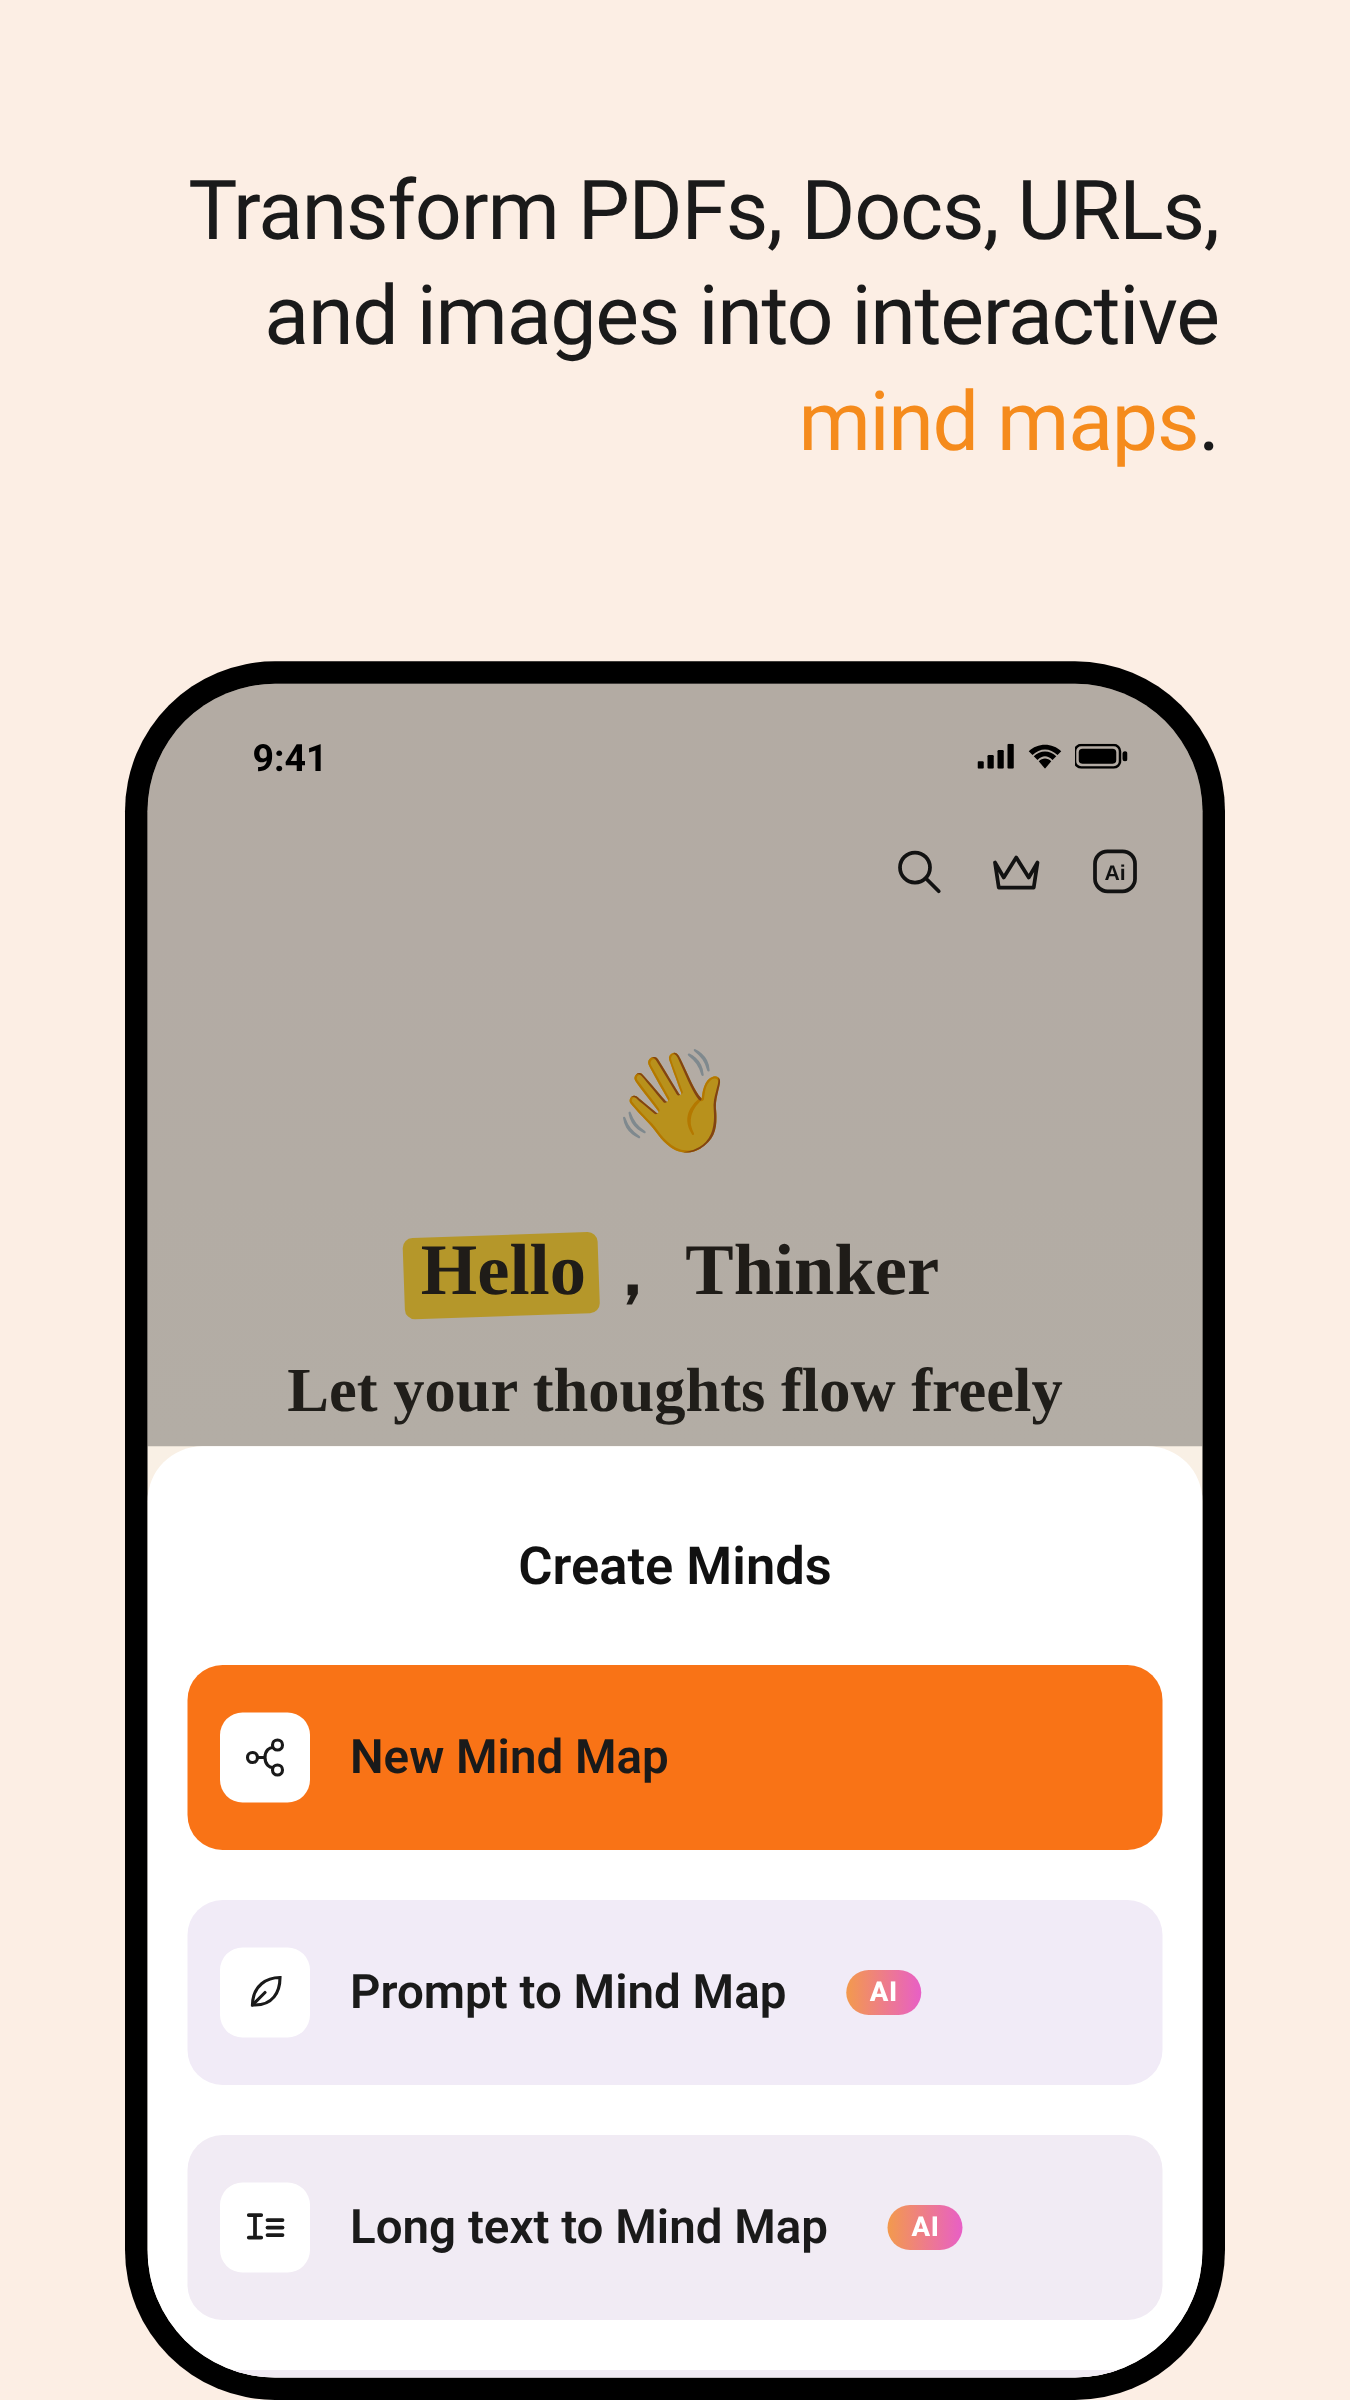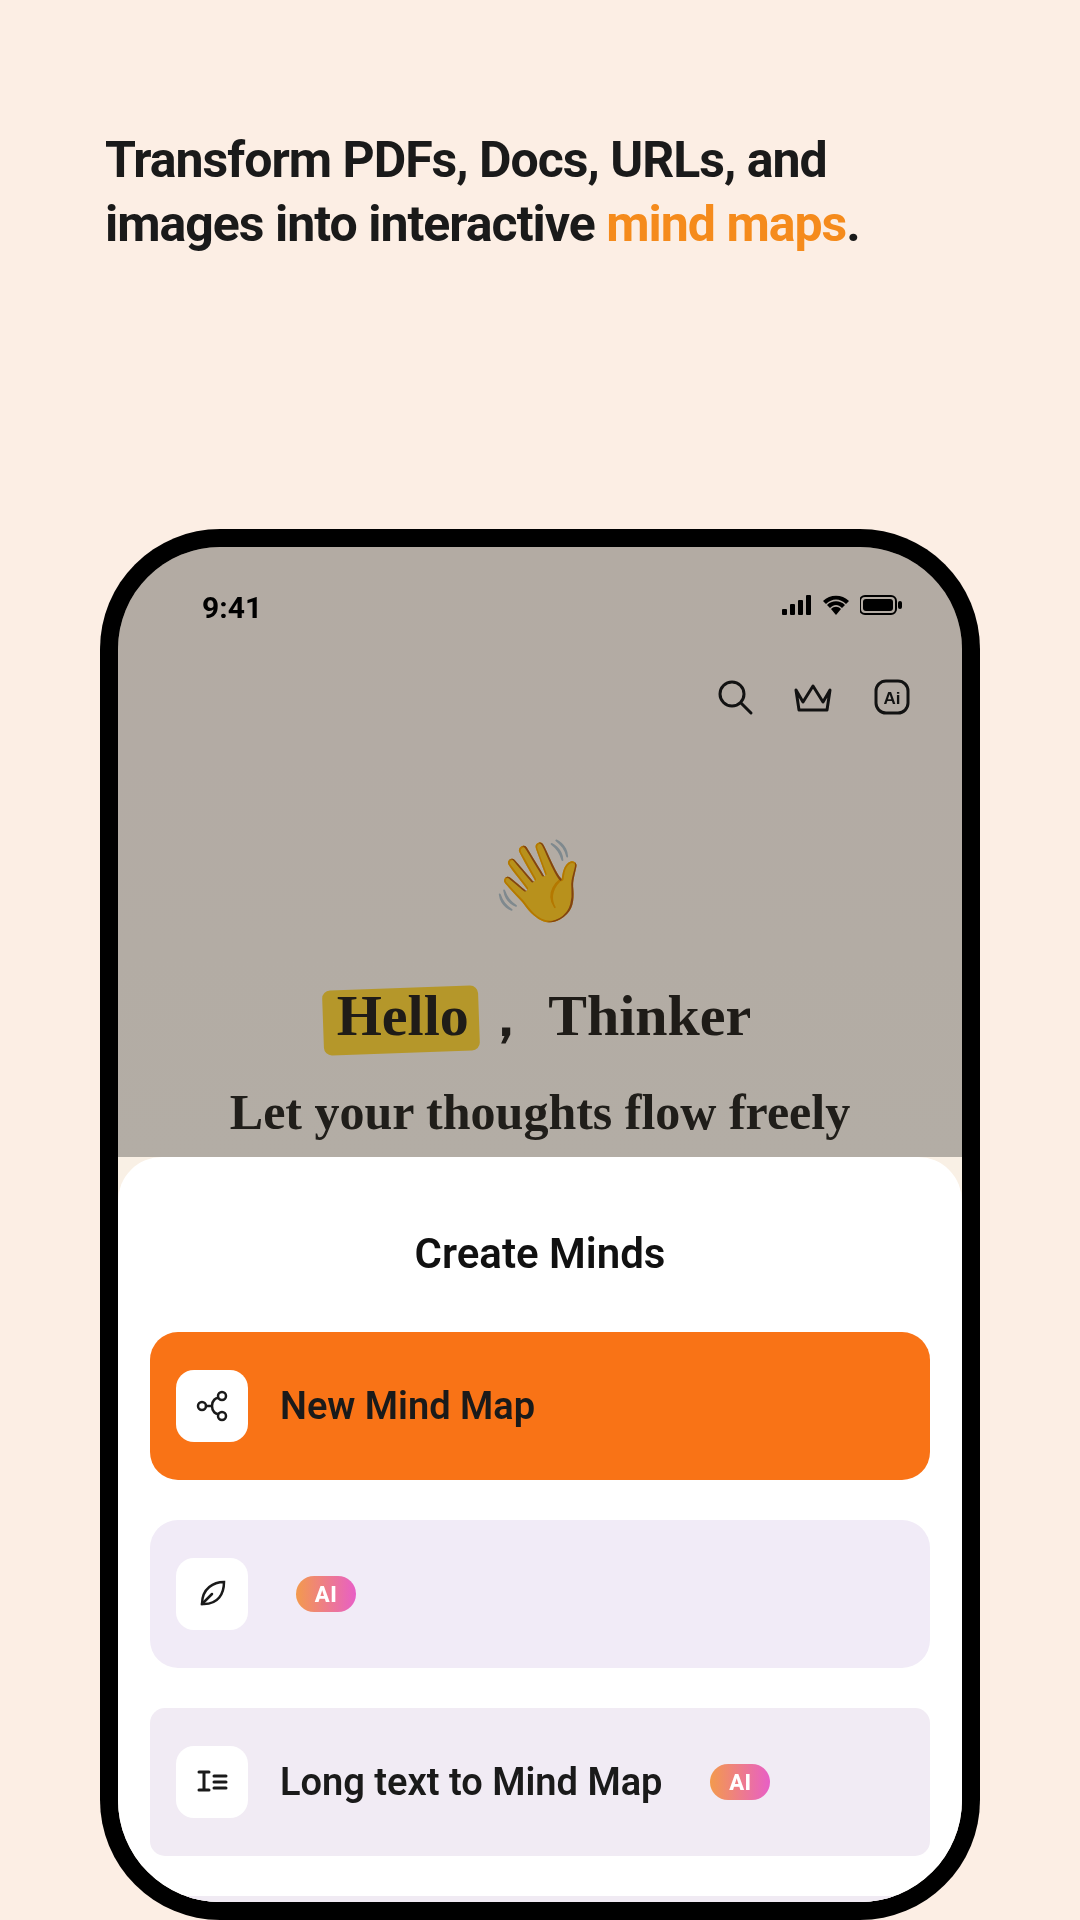--- a/index.html
+++ b/index.html
@@ -9,25 +9,26 @@
   background: #fceee4;
   font-family: -apple-system, BlinkMacSystemFont, "Segoe UI", Roboto, Helvetica, Arial, sans-serif;
   overflow: hidden;
   position: relative;
 }
 .headline {
   position: absolute;
   top: 128px;
   left: 105px;
   right: 105px;
-  font-size: 50px;
-  font-weight: 700;
+  font-size: 66px;
+  font-weight: 400;
   line-height: 1.28;
   color: #1a1a1a;
   letter-spacing: -1px;
+  text-align: right;
 }
 .headline .accent {
   color: #f58b1c;
 }
 
 .phone {
   position: absolute;
   top: 529px;
   left: 100px;
   width: 880px;
@@ -148,21 +149,21 @@
 .option-card {
   border-radius: 28px;
   padding: 38px 26px;
   display: flex;
   align-items: center;
   gap: 32px;
   margin-bottom: 40px;
 }
 .option-card.newmap { background: #f97316; }
 .option-card.lilac { background: #f1ebf7; }
-.option-card.lilac2 { background: #f1ebf4; border-radius: 15px; }
+.option-card.lilac2 { background: #f1ebf4; }
 .option-card.lilac3 { background: #f0eaf3; }
 .option-icon {
   width: 72px; height: 72px;
   background: #fff;
   border-radius: 18px;
   display: flex;
   align-items: center;
   justify-content: center;
   flex-shrink: 0;
 }
@@ -271,20 +272,21 @@
         <span class="option-label">New Mind Map</span>
       </div>
 
       <div class="option-card lilac">
         <span class="option-icon">
           <svg width="40" height="40" viewBox="0 0 40 40" fill="none" stroke="#1a1a1a" stroke-width="2.5" stroke-linecap="round">
               <path d="M10 30 C10 14 22 8 32 8 C32 20 26 30 12 30 Z"></path>
               <path d="M10 30 L20 20"></path>
             </svg>
         </span>
+        <span class="option-label">Prompt to Mind Map</span>
         <span class="ai-badge">AI</span>
       </div>
 
       <div class="option-card lilac2">
         <span class="option-icon">
           <svg width="40" height="40" viewBox="0 0 40 40" fill="none" stroke="#1a1a1a" stroke-width="3" stroke-linecap="round">
               <path d="M12 10 L12 28 M7 10 L17 10 M7 28 L17 28"></path>
               <line x1="22" y1="14" x2="34" y2="14"></line>
               <line x1="22" y1="20" x2="34" y2="20"></line>
               <line x1="22" y1="26" x2="34" y2="26"></line>

